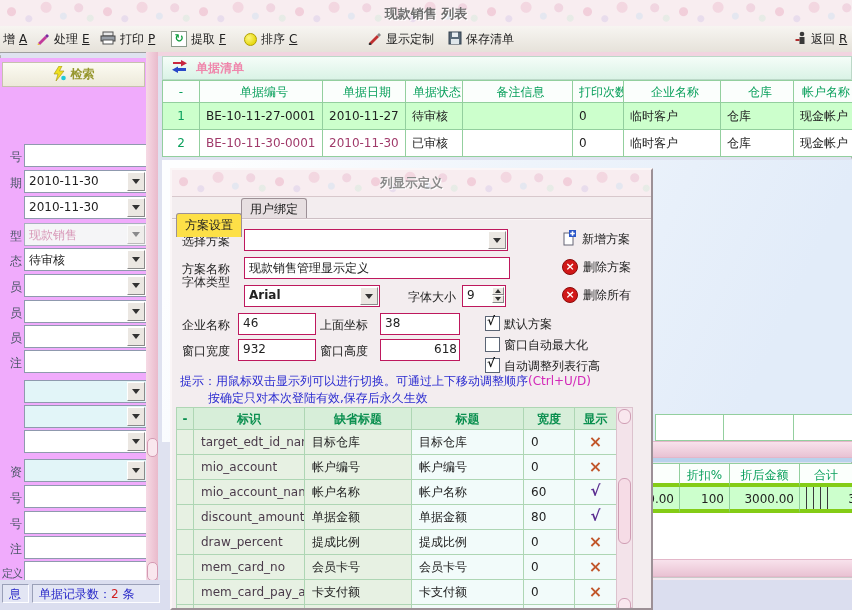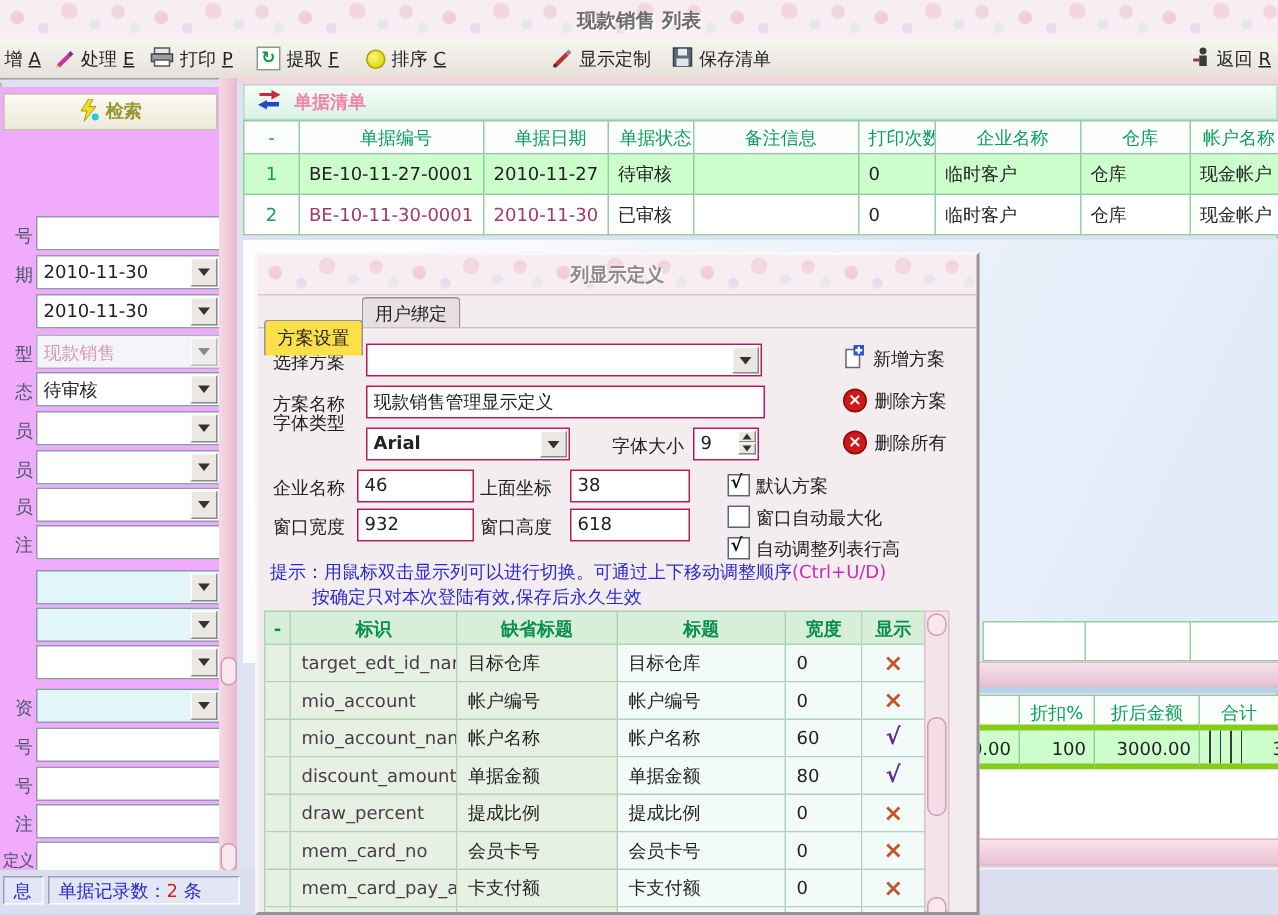--- a/index.html
+++ b/index.html
@@ -465,21 +465,21 @@
     <div class="cbox" style="left:313px;top:146px;">
         <span class="g">√</span>
       </div>
     <div class="cblabel" style="left:332px;top:146px;">默认方案</div>
 
     <div class="dl" style="left:10px;top:173px;">窗口宽度</div>
     <div class="dfield" style="left:66px;top:169px;width:76px;">
         <span class="val">932</span>
       </div>
     <div class="dl" style="left:148px;top:173px;">窗口高度</div>
-    <div class="dfield" style="left:208px;top:169px;width:78px;">
+    <div class="dfield" style="left:208px;top:169px;width:78px;text-align:right;">
         <span class="val">618</span>
       </div>
     <div class="cbox" style="left:313px;top:167px;">
         <span class="g"></span>
       </div>
     <div class="cblabel" style="left:332px;top:167px;">窗口自动最大化</div>
     <div class="cbox" style="left:313px;top:188px;">
         <span class="g">√</span>
       </div>
     <div class="cblabel" style="left:332px;top:188px;">自动调整列表行高</div>

